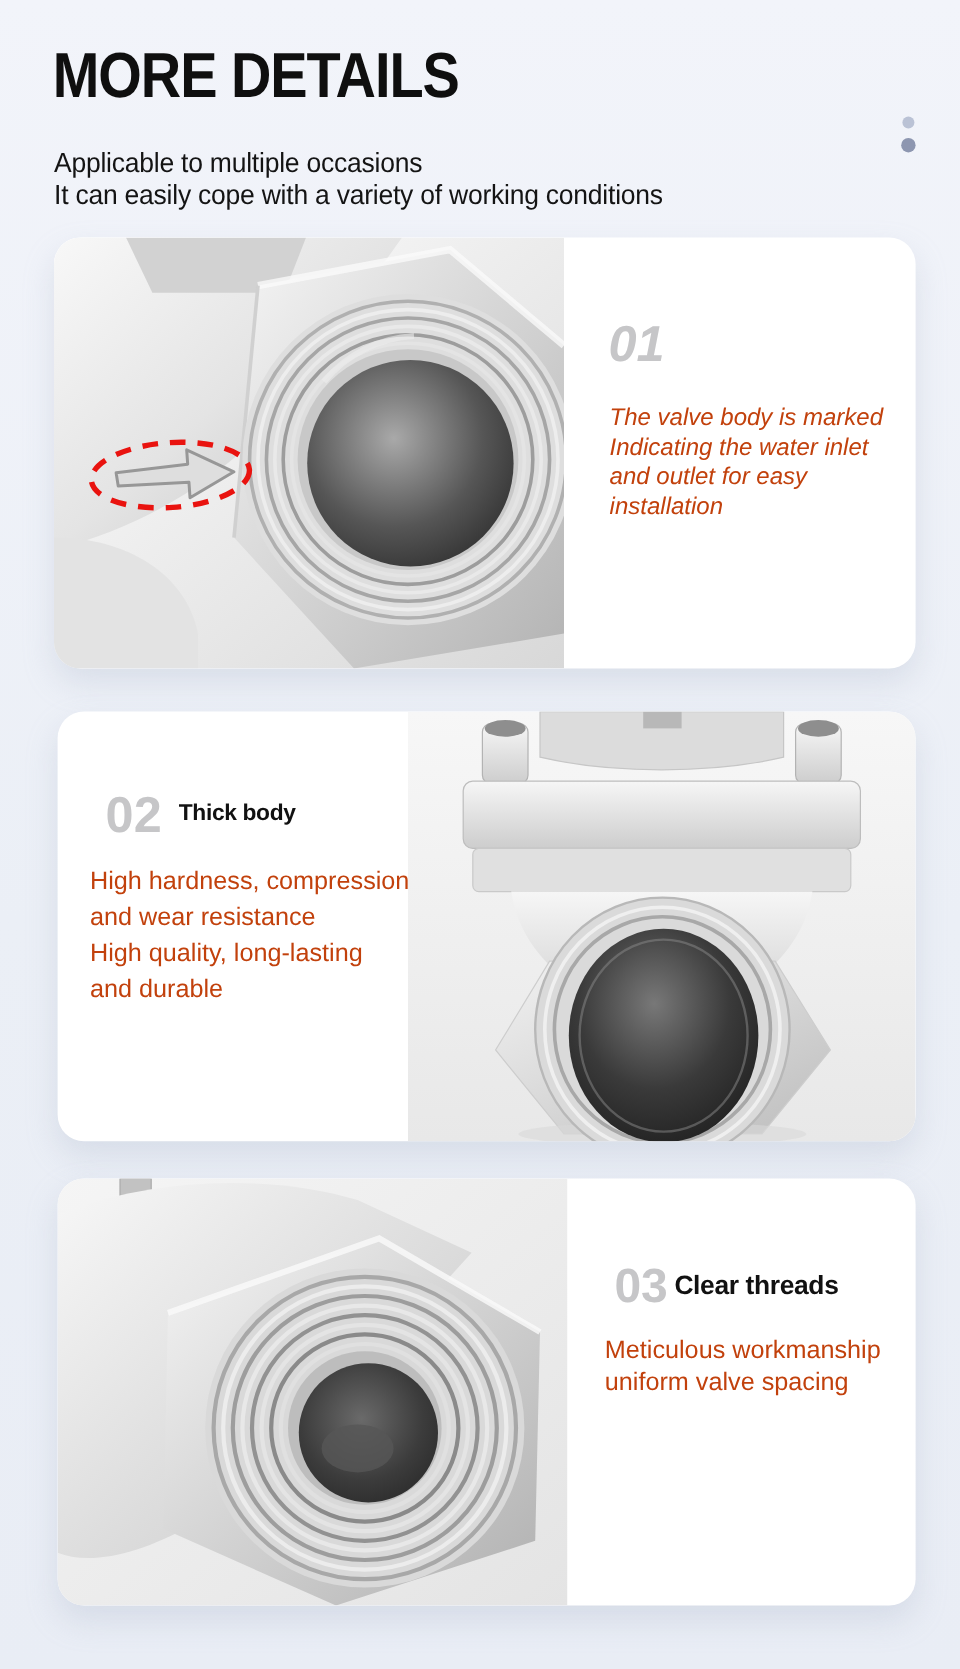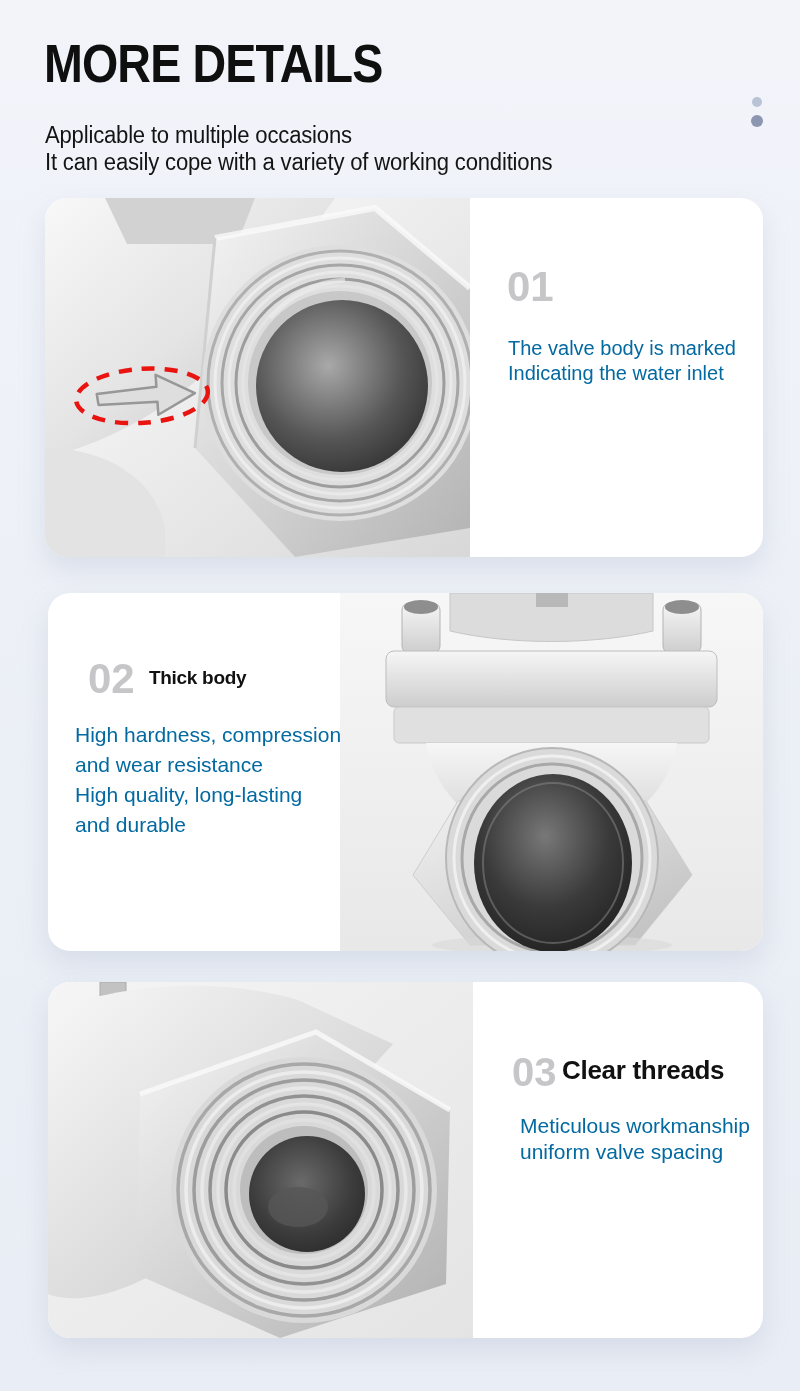--- a/index.html
+++ b/index.html
@@ -20,42 +20,42 @@
     transform:scaleX(.96);transform-origin:left top;
   }
   .dot{position:absolute;border-radius:50%;}
   .dot-1{left:752px;top:97px;width:10px;height:10px;background:#bac2d5;}
   .dot-2{left:751px;top:115px;width:12px;height:12px;background:#8d96b0;}
   
   .card{
     position:absolute;background:#fff;border-radius:22px;
     box-shadow:0 12px 26px rgba(164,176,199,.28);
   }
-  .card1{left:45px;top:198px;width:718px;height:359px;}
+  .card1{left:45px;top:198px;width:718px;height:359px;font-style:italic;}
   .card2{left:48px;top:593px;width:715px;height:358px;}
   .card3{left:48px;top:982px;width:715px;height:356px;}
   .photo{position:absolute;top:0;bottom:0;overflow:hidden;}
   .photo-l{left:0;width:425px;border-radius:22px 0 0 22px;}
   .photo-r{right:0;width:423px;border-radius:0 22px 22px 0;}
   .photo svg{display:block;width:100%;height:100%;}
   .num{position:absolute;font-weight:700;color:#c6c6c8;line-height:1;}
   .title{position:absolute;font-weight:700;color:#111;letter-spacing:-.3px;}
-  .body{position:absolute;color:#0369a1;}
+  .body{position:absolute;color:#c2410c;}
   
   .t1-num{left:462px;top:68px;font-size:42px;}
   .t1-title{left:517px;top:58px;font-size:25px;line-height:26px;}
   .t1-body{left:463px;top:138px;font-size:20px;line-height:24.5px;}
   
   .t2-num{left:40px;top:65px;font-size:42px;}
   .t2-title{left:101px;top:71px;font-size:19px;line-height:28px;}
   .t2-body{left:27px;top:127px;font-size:21px;line-height:30px;}
   
   .t3-num{left:464px;top:70px;font-size:40px;}
-  .t3-title{left:514px;top:75px;font-size:26px;line-height:27px;}
-  .t3-body{left:456px;top:131px;font-size:21px;line-height:26px;margin-left:16px;}
+  .t3-title{left:514px;top:75px;font-size:22px;line-height:27px;}
+  .t3-body{left:456px;top:131px;font-size:21px;line-height:26px;}
 </style>
 </head>
 <body>
 
 <div class="page">
 
   <div class="page-title">MORE DETAILS</div>
   <div class="subtitle">
     <div>Applicable to multiple occasions</div>
     <div>It can easily cope with a variety of working conditions</div>
@@ -108,20 +108,21 @@
         <g transform="rotate(-4 95 198)">
           <polygon points="52,193 112,190 112,178 150,199 112,218 112,205 53,204" fill="#dedede" stroke="#979797" stroke-width="2.5" stroke-linejoin="round"></polygon>
           <ellipse cx="97" cy="198" rx="66" ry="27" fill="none" stroke="#e9130f" stroke-width="4.5" stroke-dasharray="13 10"></ellipse>
         </g>
       </svg>
     </div>
     <span class="num t1-num">01</span>
     <div class="body t1-body">
       <div>The valve body is marked</div>
       <div>Indicating the water inlet</div>
+      <div>and outlet for easy installation</div>
     </div>
   </section>
 
   <section class="card card2">
     <div class="photo photo-r">
       <svg viewBox="0 0 423 358" preserveAspectRatio="none">
         <defs>
           <linearGradient id="g2bg" x1="0" y1="0" x2="0" y2="1">
             <stop offset="0" stop-color="#f7f7f7"></stop>
               <stop offset="1" stop-color="#e8e8e8"></stop>

